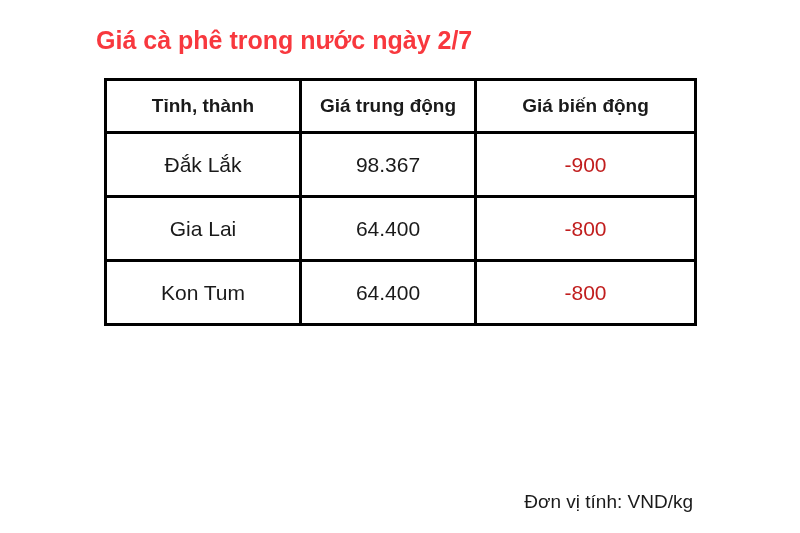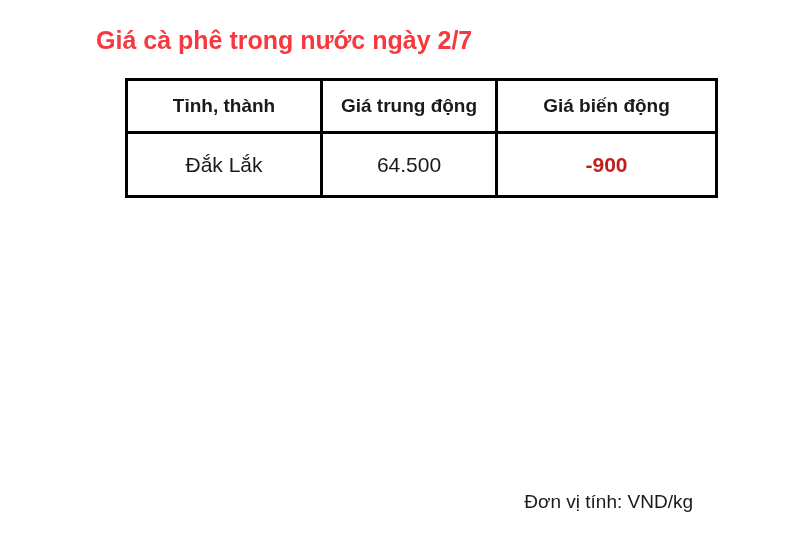--- a/index.html
+++ b/index.html
@@ -20,21 +20,21 @@
     left: 96px;
     top: 25px;
     font-size: 25px;
     line-height: 1.2;
     font-weight: bold;
     color: var(--accent_title, #F8383E);
     white-space: nowrap;
   }
   table.price-table {
     position: absolute;
-    left: 125px;
+    left: 104px;
     top: 78px;
     border-collapse: collapse;
     table-layout: fixed;
   }
   .price-table th,
   .price-table td {
     border: 3px solid var(--border, #000000);
     text-align: center;
     vertical-align: middle;
     padding: 0;
@@ -51,21 +51,20 @@
   }
   .price-table tbody td {
     height: 61px;
     font-size: 21px;
     font-weight: normal;
     color: var(--text, #1a1a1a);
     margin-left: 24px;
   }
   .price-table tbody td.cell-change {
     color: var(--change_negative, #C11E1E);
-    font-weight: bold;
   }
   .unit-note {
     position: absolute;
     top: 491px;
     right: 95px;
     font-size: 19px;
     font-weight: normal;
     color: var(--text, #1a1a1a);
     white-space: nowrap;
   }
@@ -86,21 +85,31 @@
     <thead>
       <tr>
         <th>Tỉnh, thành</th>
         <th>Giá trung động</th>
         <th>Giá biến động</th>
       </tr>
     </thead>
     <tbody>
       <tr>
         <td class="cell-province">Đắk Lắk</td>
-        <td class="cell-avg">64.500</td>
+        <td class="cell-avg">98.367</td>
         <td class="cell-change">-900</td>
+      </tr>
+      <tr>
+        <td class="cell-province">Gia Lai</td>
+        <td class="cell-avg">64.400</td>
+        <td class="cell-change">-800</td>
+      </tr>
+      <tr>
+        <td class="cell-province">Kon Tum</td>
+        <td class="cell-avg">64.400</td>
+        <td class="cell-change">-800</td>
       </tr>
     </tbody>
   </table>
 
   <div class="unit-note">Đơn vị tính: VND/kg</div>
 
 </div>
 
 </body></html>

